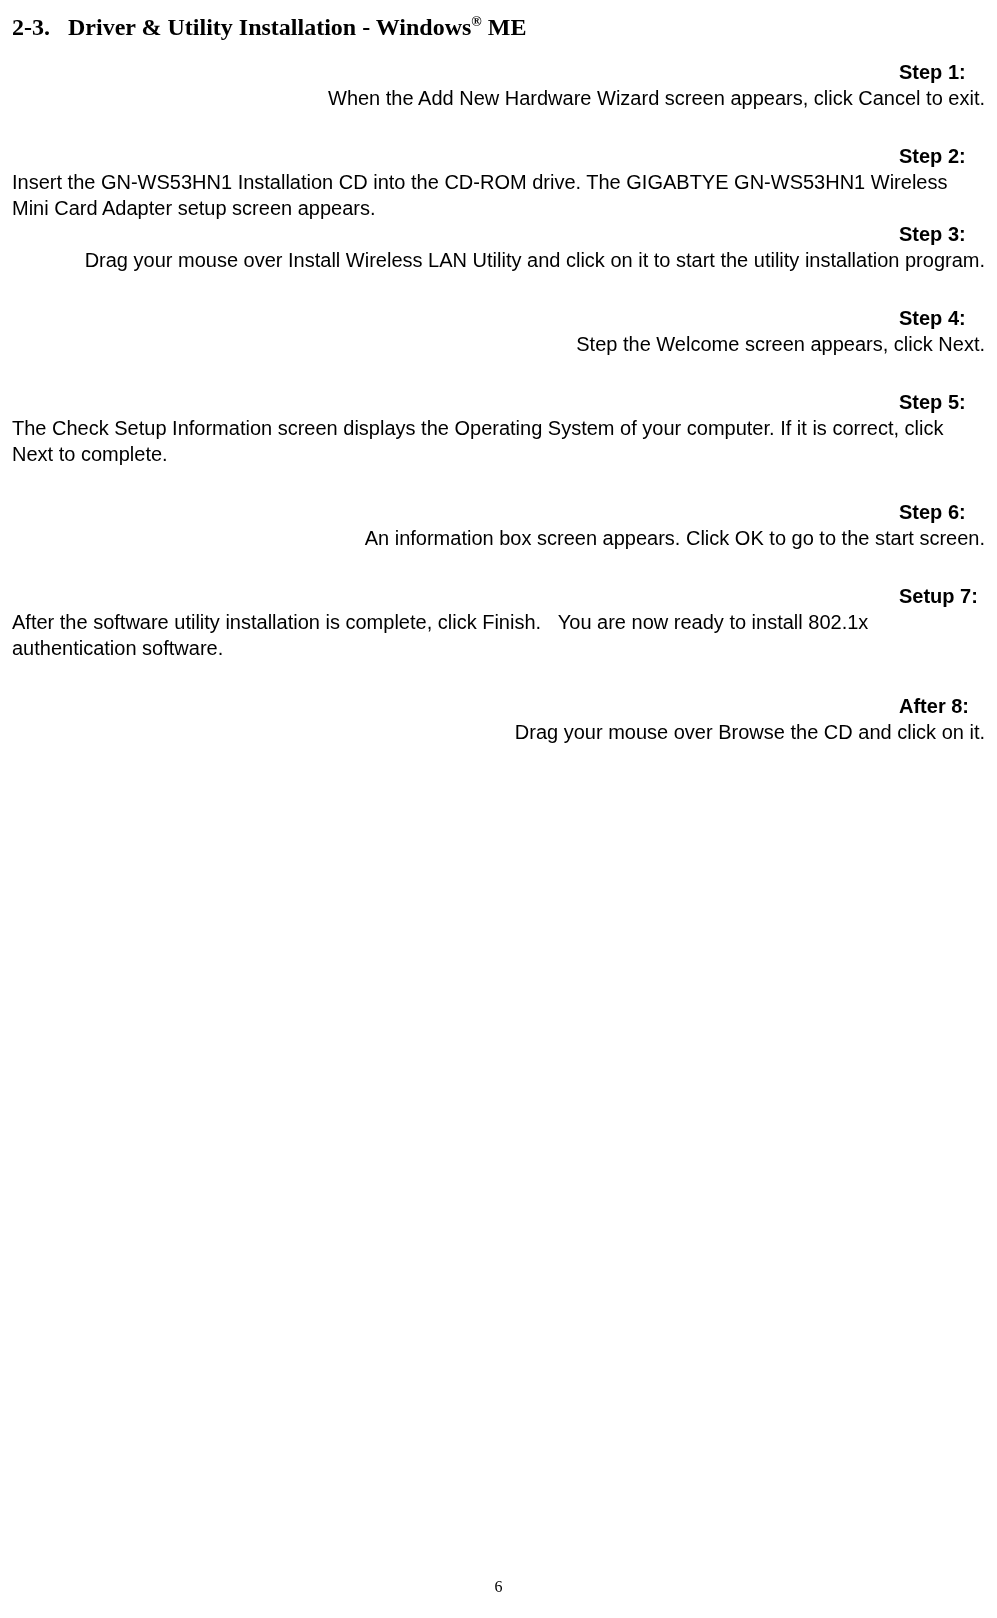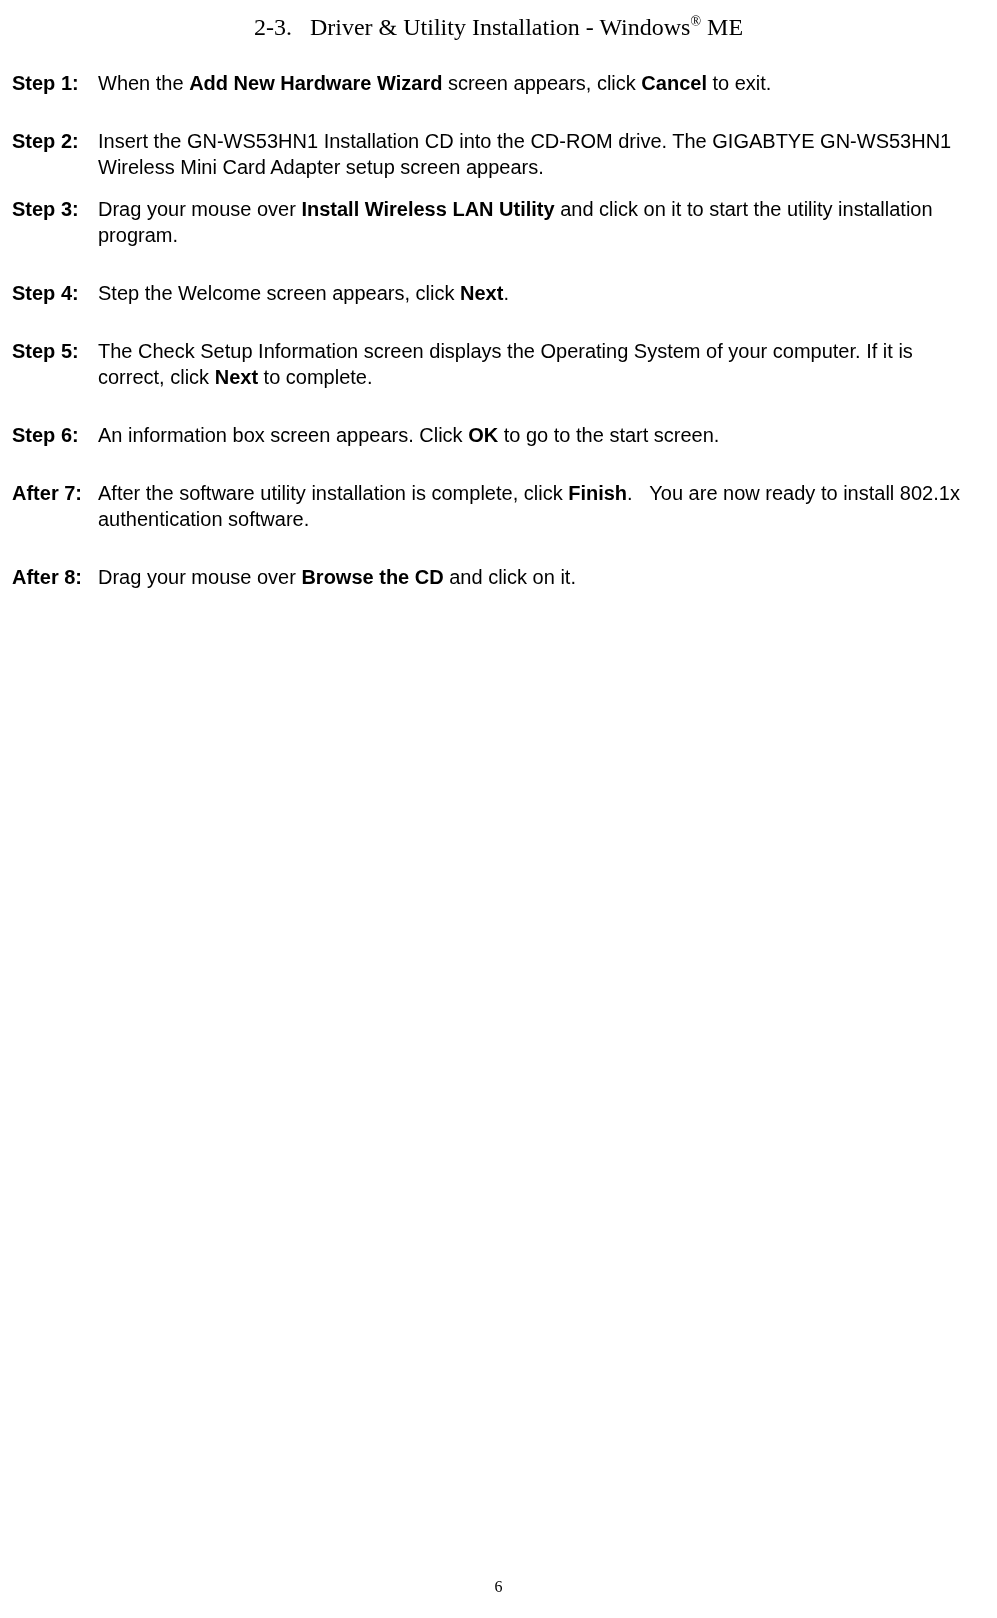--- a/index.html
+++ b/index.html
@@ -9,44 +9,44 @@
       margin: 0;
       padding: 12px 12px 40px 12px;
       color: #000;
       background: #fff;
       width: 997px;
       box-sizing: border-box;
     }
     .section-heading {
       font-family: "Times New Roman", Times, serif;
       font-size: 24px;
-      font-weight: normal;
-      margin: 0 0 27px 0;
-      text-align: center;
+      font-weight: bold;
+      margin: 0 0 16px 0;
     }
     .section-heading sup {
       font-size: 14px;
     }
     .step {
       display: flex;
-      align-items: flex-start;
+      align-items: flex-end;
       margin-bottom: 32px;
+      flex-direction: column;
     }
     .step-label {
       font-weight: bold;
       width: 86px;
       flex-shrink: 0;
     }
     .step-body {
       flex: 1;
     }
     .step-2 {
-      margin-bottom: 16px;
+      margin-bottom: 0;
     }
-    .b { font-weight: bold; }
+    .b { font-weight: normal; }
     .page-number {
       text-align: center;
       font-family: "Times New Roman", Times, serif;
       font-size: 16px;
       position: fixed;
       bottom: 20px;
       left: 0;
       right: 0;
     }
   </style>
@@ -94,21 +94,21 @@
 </div>
 
 <div class="step">
   <div class="step-label">Step 6:</div>
   <div class="step-body">
     <span>An information box screen appears. Click </span><span class="b">OK</span><span> to go to the start screen.</span>
   </div>
 </div>
 
 <div class="step">
-  <div class="step-label">After 7:</div>
+  <div class="step-label">Setup 7:</div>
   <div class="step-body">
     <span>After the software utility installation is complete, click </span><span class="b">Finish</span><span>.&nbsp;&nbsp;&nbsp;You are now ready to install 802.1x authentication software.</span>
   </div>
 </div>
 
 <div class="step">
   <div class="step-label">After 8:</div>
   <div class="step-body">
     <span>Drag your mouse over </span><span class="b">Browse the CD</span><span> and click on it.</span>
   </div>

